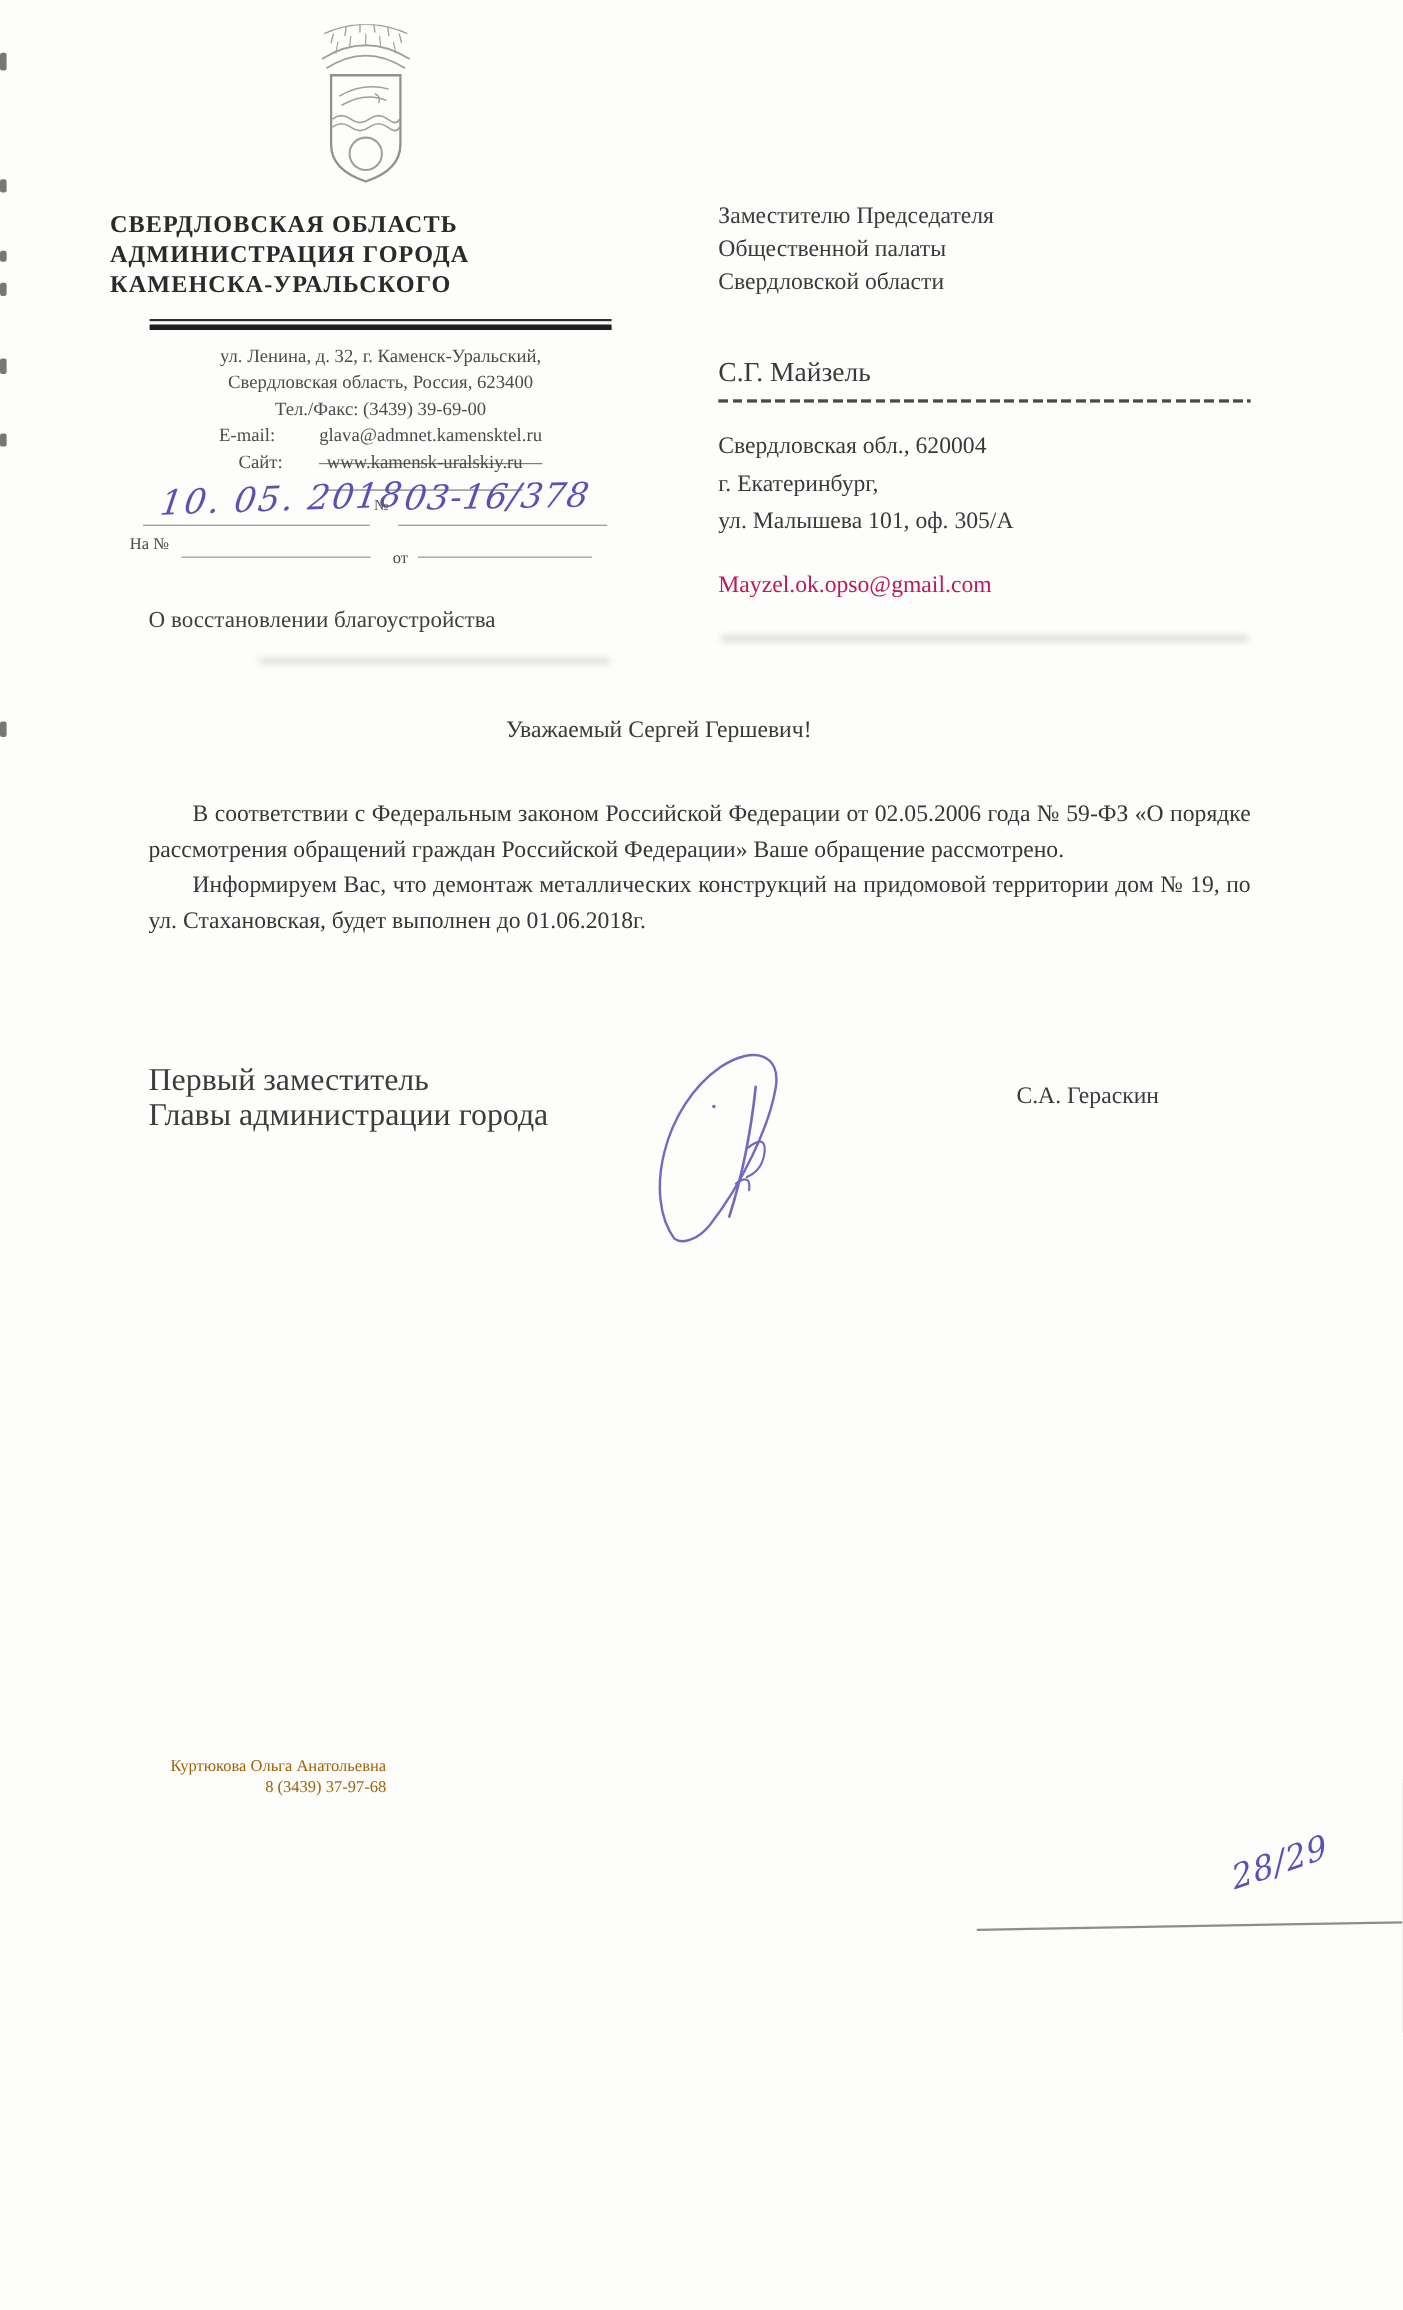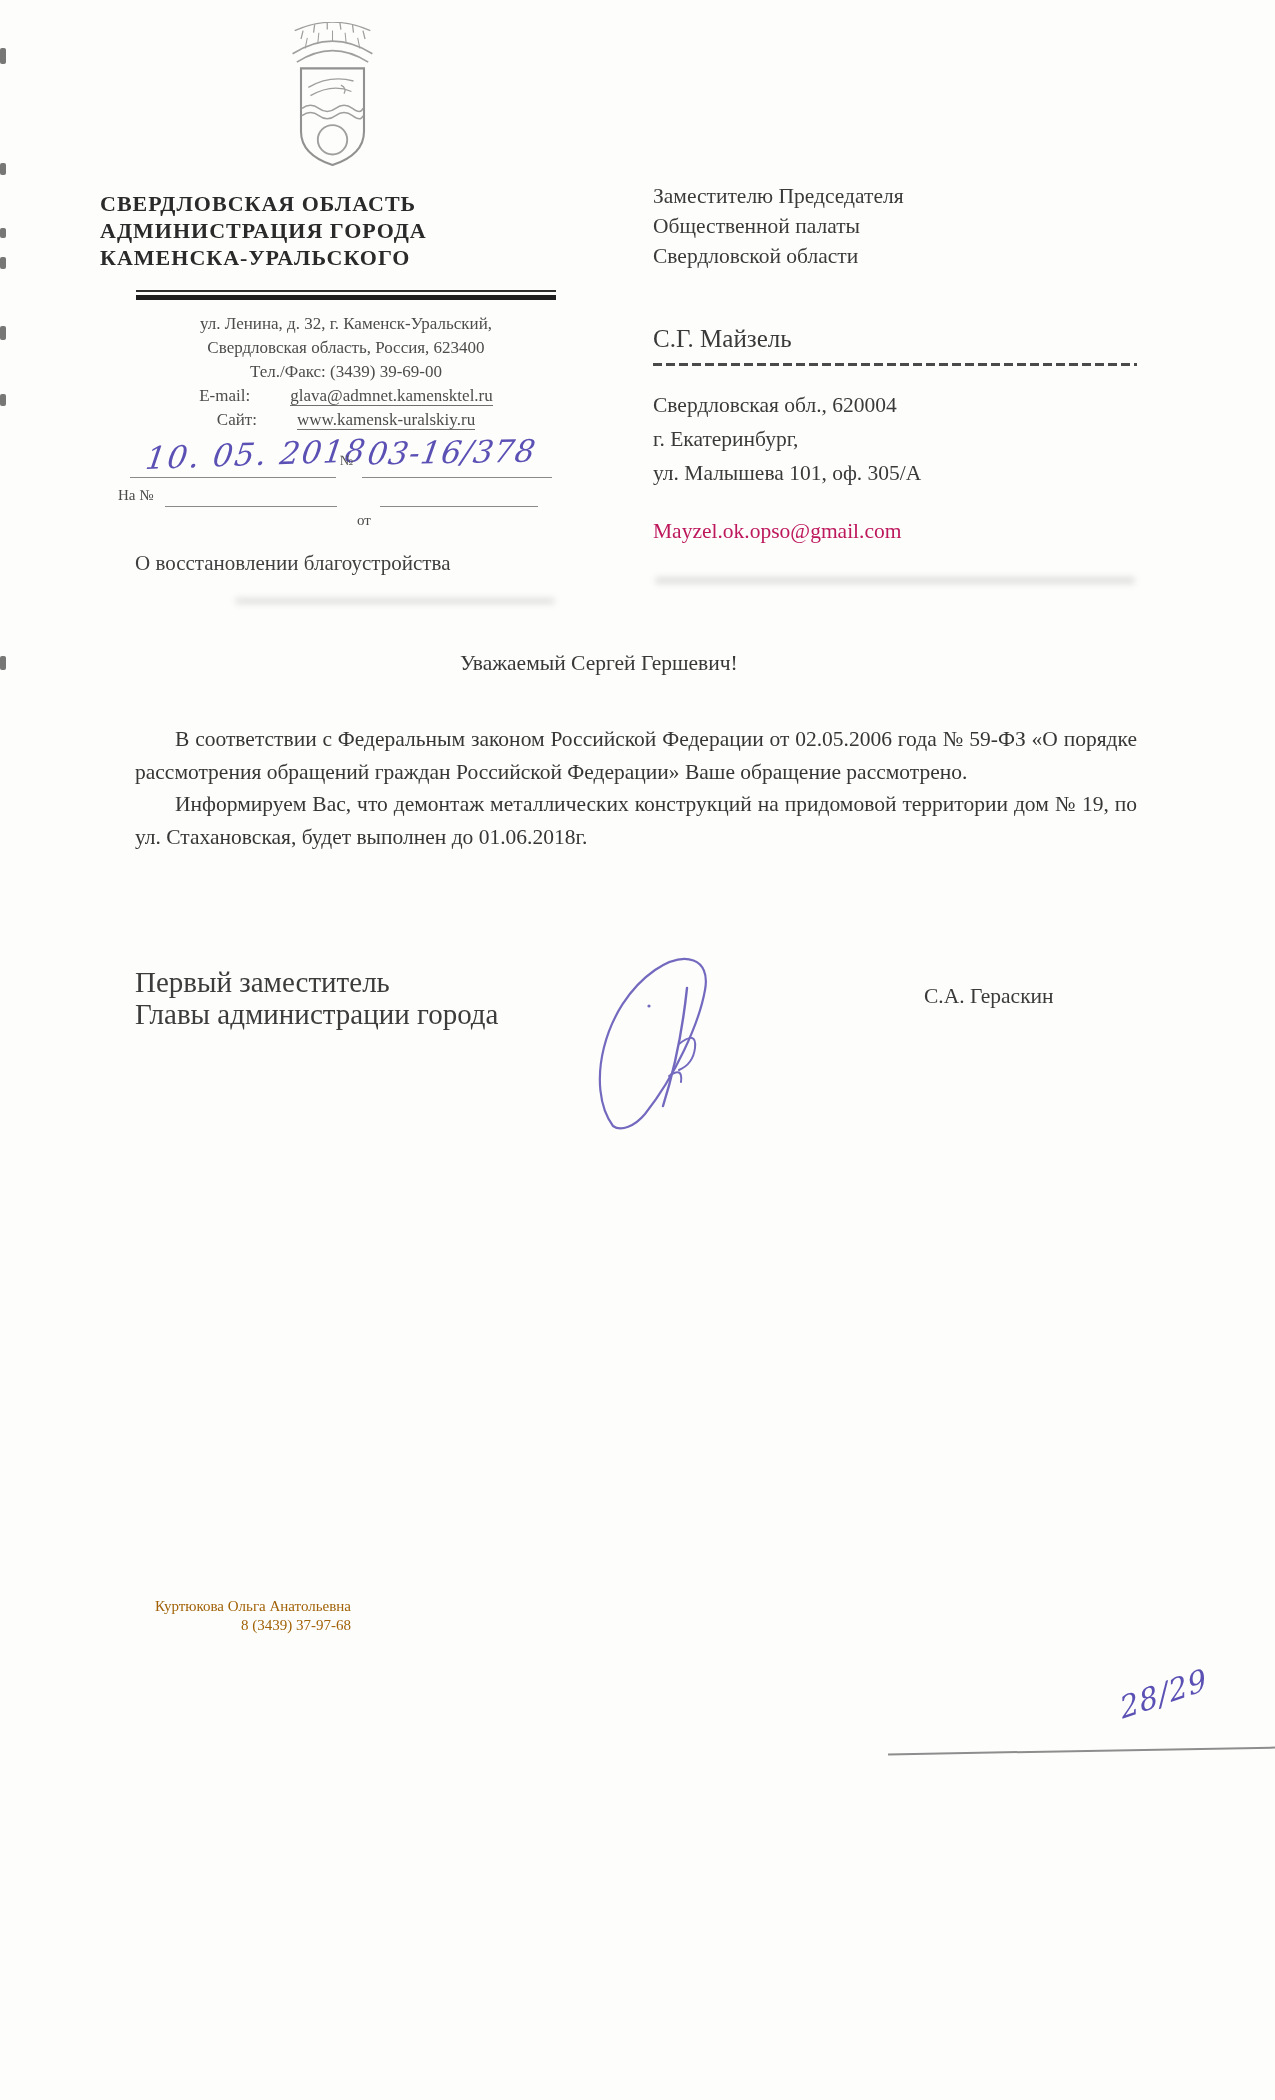--- a/index.html
+++ b/index.html
@@ -15,21 +15,21 @@
   .abs{position:absolute;}
 
   
   .org-block{left:100px;top:190px;width:460px;text-align:left;
     font-weight:bold;color:#2a2a2a;font-size:22px;line-height:27px;letter-spacing:1px;}
   .rule-double{left:136px;top:290px;width:420px;height:13px;}
   .rule-double .thin{height:2px;background:#2f2f2f;}
   .rule-double .thick{height:5px;background:#1f1f1f;margin-top:3px;}
   .addr-block{left:116px;top:312px;width:460px;text-align:center;
     font-size:17px;line-height:24px;color:#4c4c4c;}
-  .addr-block .u{border-bottom:1px solid #6f6f6f;padding-bottom:0px;margin-left:32px;}
+  .addr-block .u{border-bottom:1px solid #6f6f6f;padding-bottom:16px;margin-left:32px;}
   .label-sp{margin-right:8px;}
 
   
   .ink{color:#5b51b5;font-family:"DejaVu Serif", serif;font-style:italic;}
   .reg-date{left:146px;top:436px;font-size:31px;letter-spacing:2px;transform:rotate(-2deg) skewX(-10deg);}
   .reg-num{left:368px;top:434px;font-size:31px;letter-spacing:1px;transform:rotate(-1deg) skewX(-10deg);}
   .no-sign{left:340px;top:453px;font-size:14px;color:#555;}
   .hline{height:1px;background:#8a8a8a;}
   .ref-label{font-size:15px;color:#4a4a4a;}
 
@@ -122,21 +122,21 @@
   </div>
 
   <div class="abs ink reg-date">10. 05. 2018</div>
   <div class="abs no-sign">№</div>
   <div class="abs ink reg-num">03-16/378</div>
   <div class="abs hline" style="left:130px;top:477px;width:206px;"></div>
   <div class="abs hline" style="left:362px;top:477px;width:190px;"></div>
 
   <div class="abs ref-label" style="left:118px;top:487px;">На №</div>
   <div class="abs hline" style="left:165px;top:506px;width:172px;"></div>
-  <div class="abs ref-label" style="left:357px;top:512px;">от</div>
+  <div class="abs ref-label" style="left:357px;top:500px;">от</div>
   <div class="abs hline" style="left:380px;top:506px;width:158px;"></div>
 
   <div class="abs subject">О восстановлении благоустройства</div>
   <div class="abs smudge" style="left:235px;top:598px;width:320px;height:6px;"></div>
 
   <div class="abs addressee">
     <div>Заместителю Председателя</div>
     <div>Общественной палаты</div>
     <div>Свердловской области</div>
   </div>

